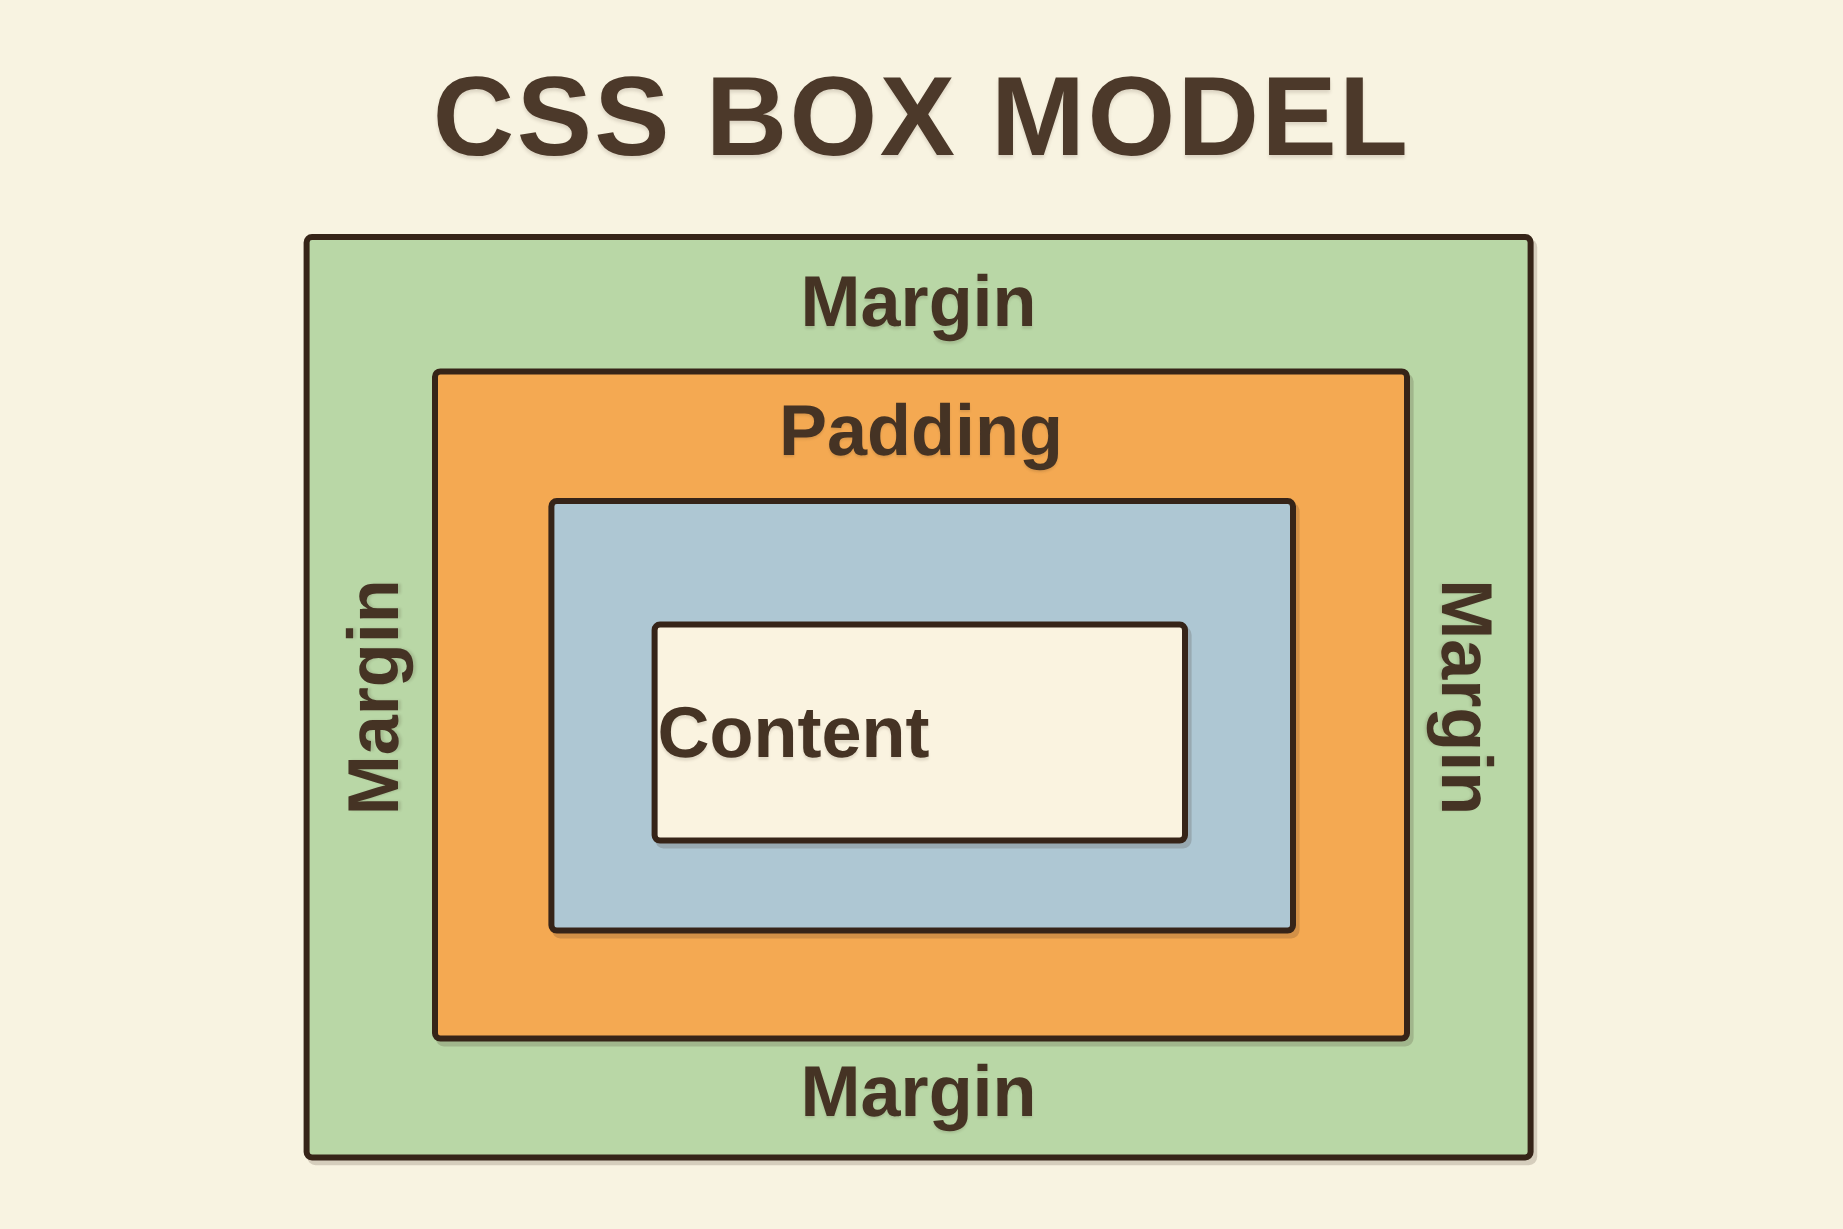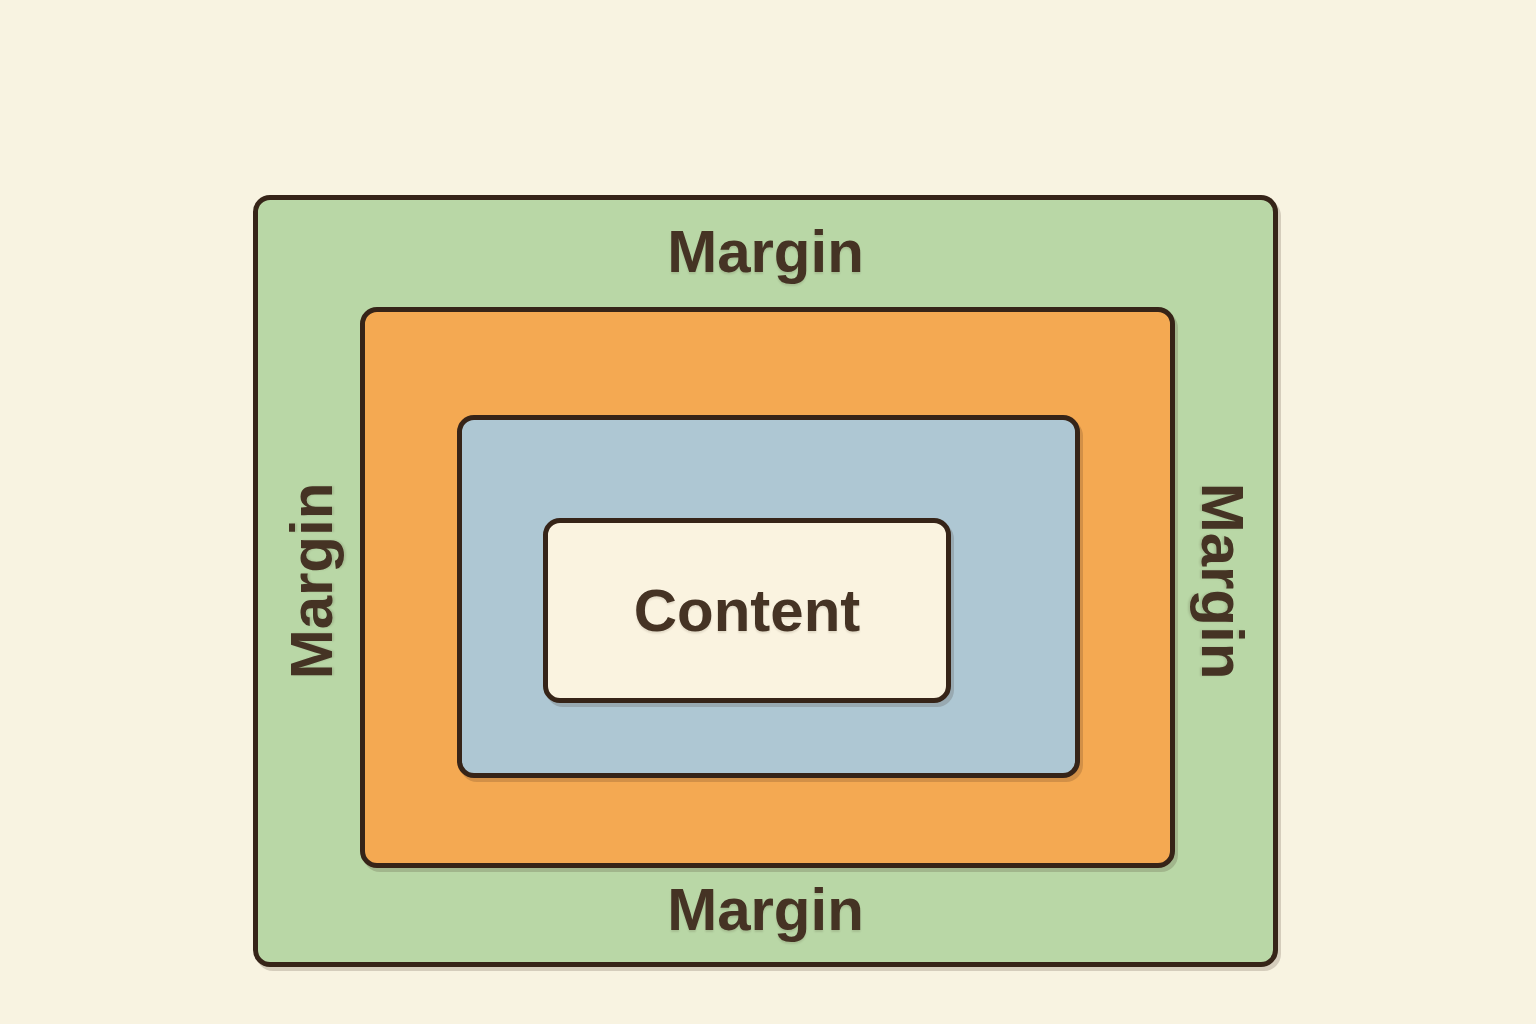--- a/index.html
+++ b/index.html
@@ -33,45 +33,45 @@
     font-size: 94px;
     font-weight: 800;
     letter-spacing: 2px;
     color: var(--title-color);
     line-height: 1;
     text-shadow: 0 3px 3px rgba(60, 40, 25, 0.15);
   }
   .box {
     position: absolute;
     border: 5px solid var(--stroke);
-    border-radius: 17px;
+    border-radius: 7px;
     box-shadow: 3px 4px 0 rgba(54, 36, 24, 0.18);
   }
   .margin-box {
     left: 253px; top: 195px;
     width: 1025px; height: 772px;
     background: var(--margin-fill);
   }
   .padding-box {
     left: 102px; top: 107px;
     width: 815px; height: 561px;
     background: var(--padding-fill);
   }
   .border-box {
     left: 92px; top: 103px;
     width: 623px; height: 363px;
     background: var(--border-fill);
   }
   .content-box {
     left: 81px; top: 98px;
-    width: 408px; height: 185px;
+    width: 447px; height: 185px;
     background: var(--content-fill);
     display: flex;
     align-items: center;
-    justify-content: center;
+    justify-content: flex-start;
   }
   .box-label {
     position: absolute;
     left: 0; right: 0;
     text-align: center;
     font-size: 60px;
     font-weight: 700;
     color: var(--text);
     line-height: 1;
     white-space: nowrap;
@@ -91,28 +91,30 @@
   }
   .label-content {
     position: static;
     text-shadow: 0 2px 2px rgba(60, 40, 25, 0.12);
   }
 </style>
 </head>
 <body>
 
 <div class="canvas">
+  <h1 class="title">CSS BOX MODEL</h1>
 
   <div class="box margin-box">
     <span class="box-label label-margin-top">Margin</span>
     <span class="box-label label-margin-left">Margin</span>
     <span class="box-label label-margin-right">Margin</span>
     <span class="box-label label-margin-bottom">Margin</span>
 
     <div class="box padding-box">
+      <span class="box-label label-padding">Padding</span>
 
       <div class="box border-box">
 
         <div class="box content-box">
           <span class="box-label label-content">Content</span>
         </div>
       </div>
     </div>
   </div>
 </div>

